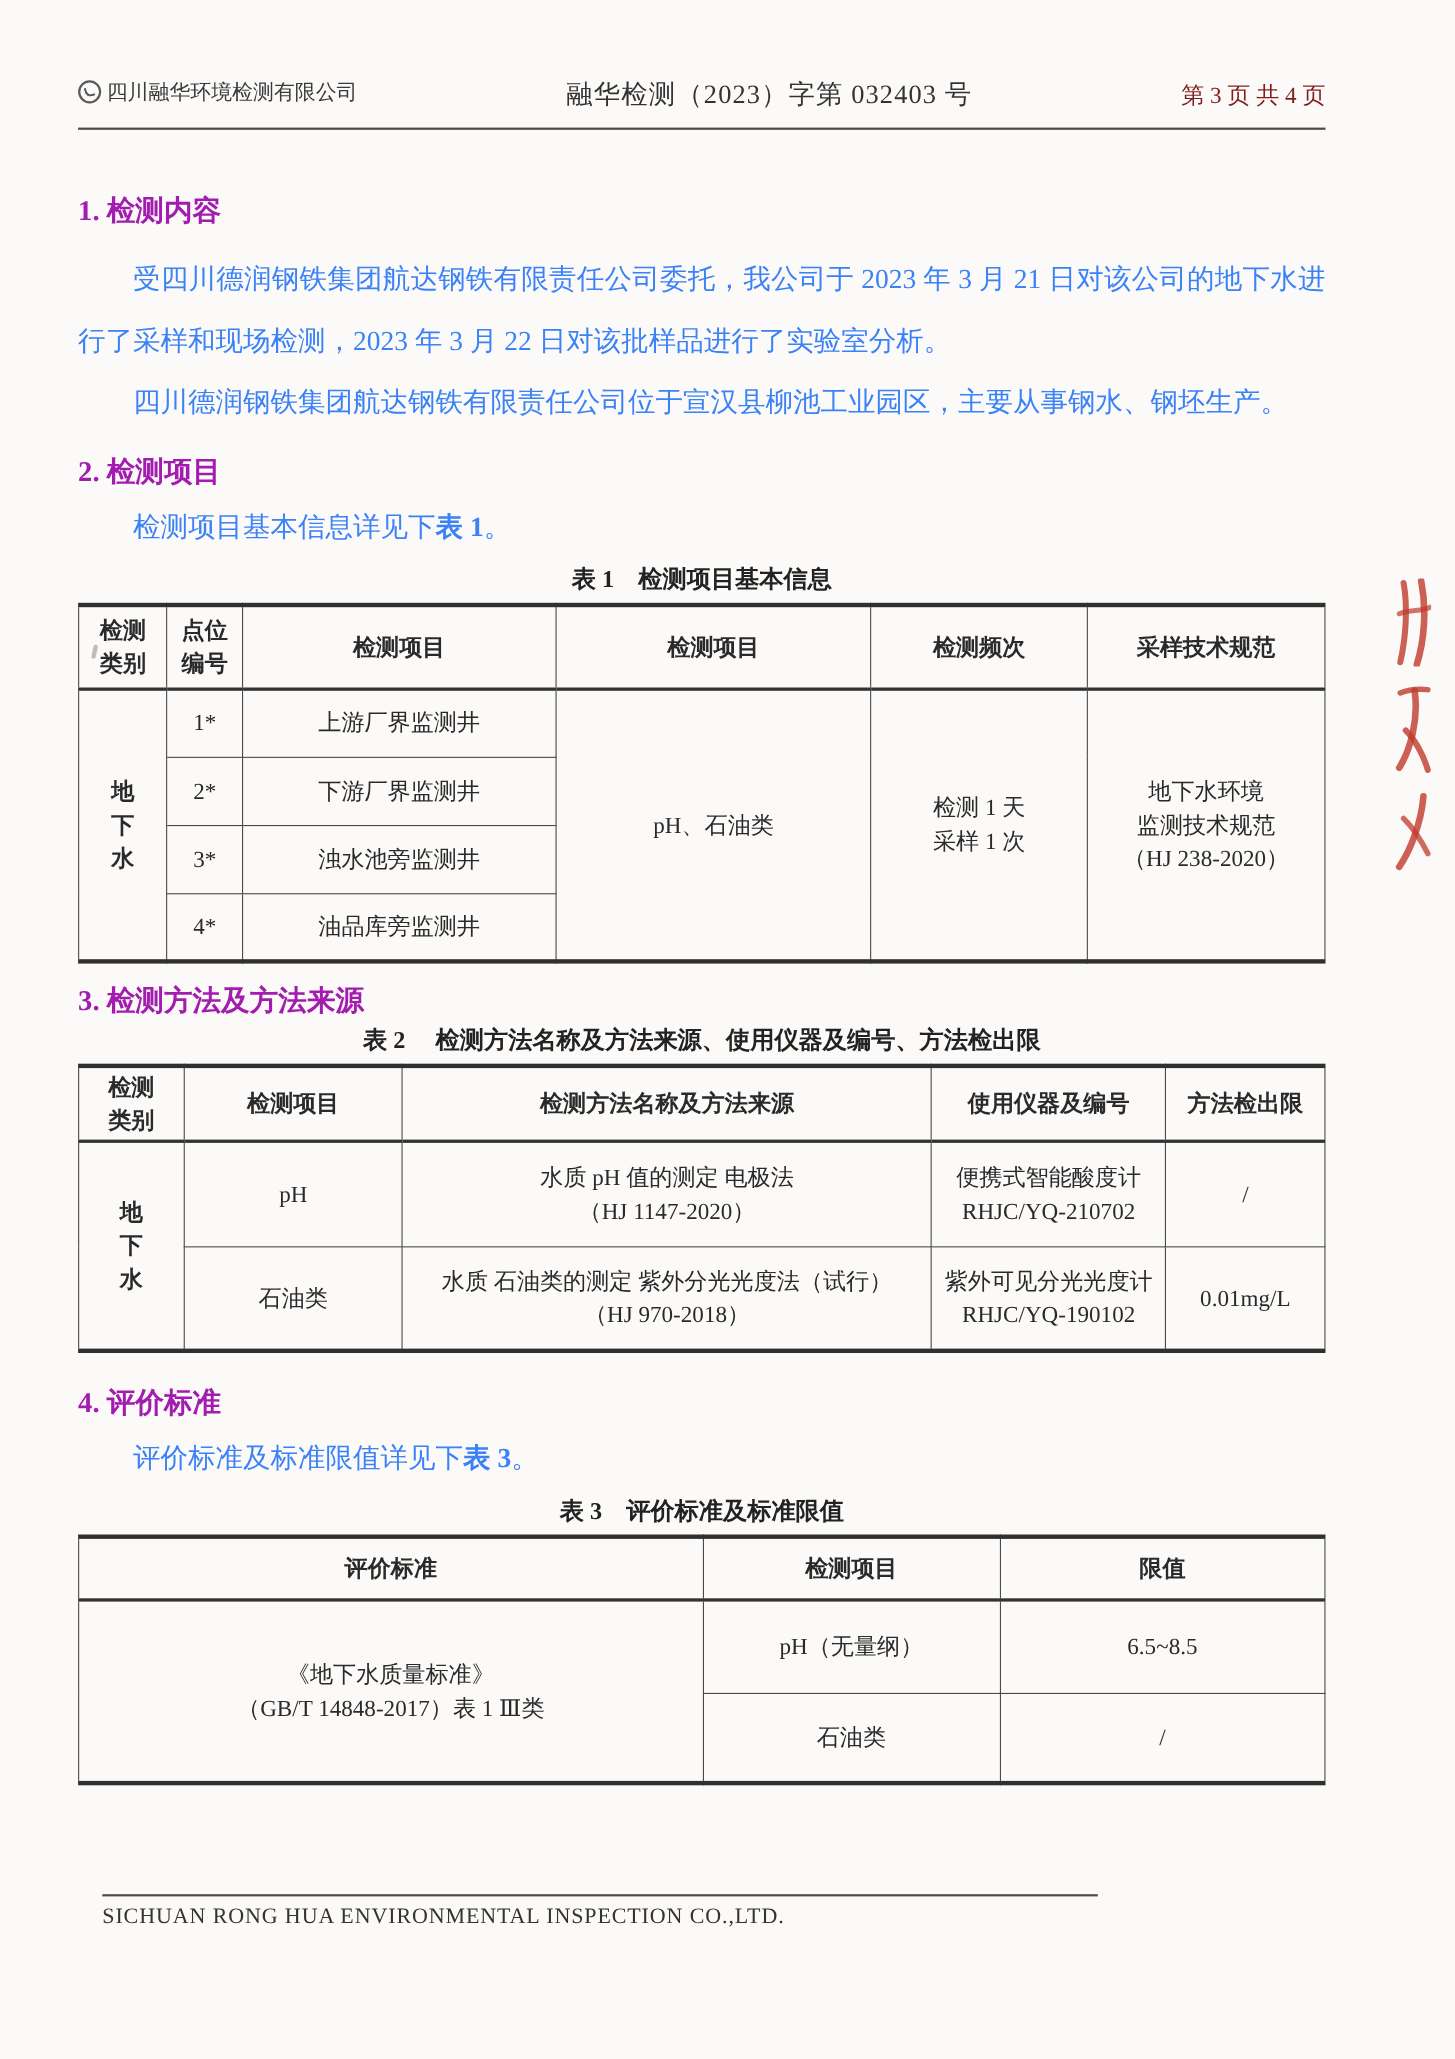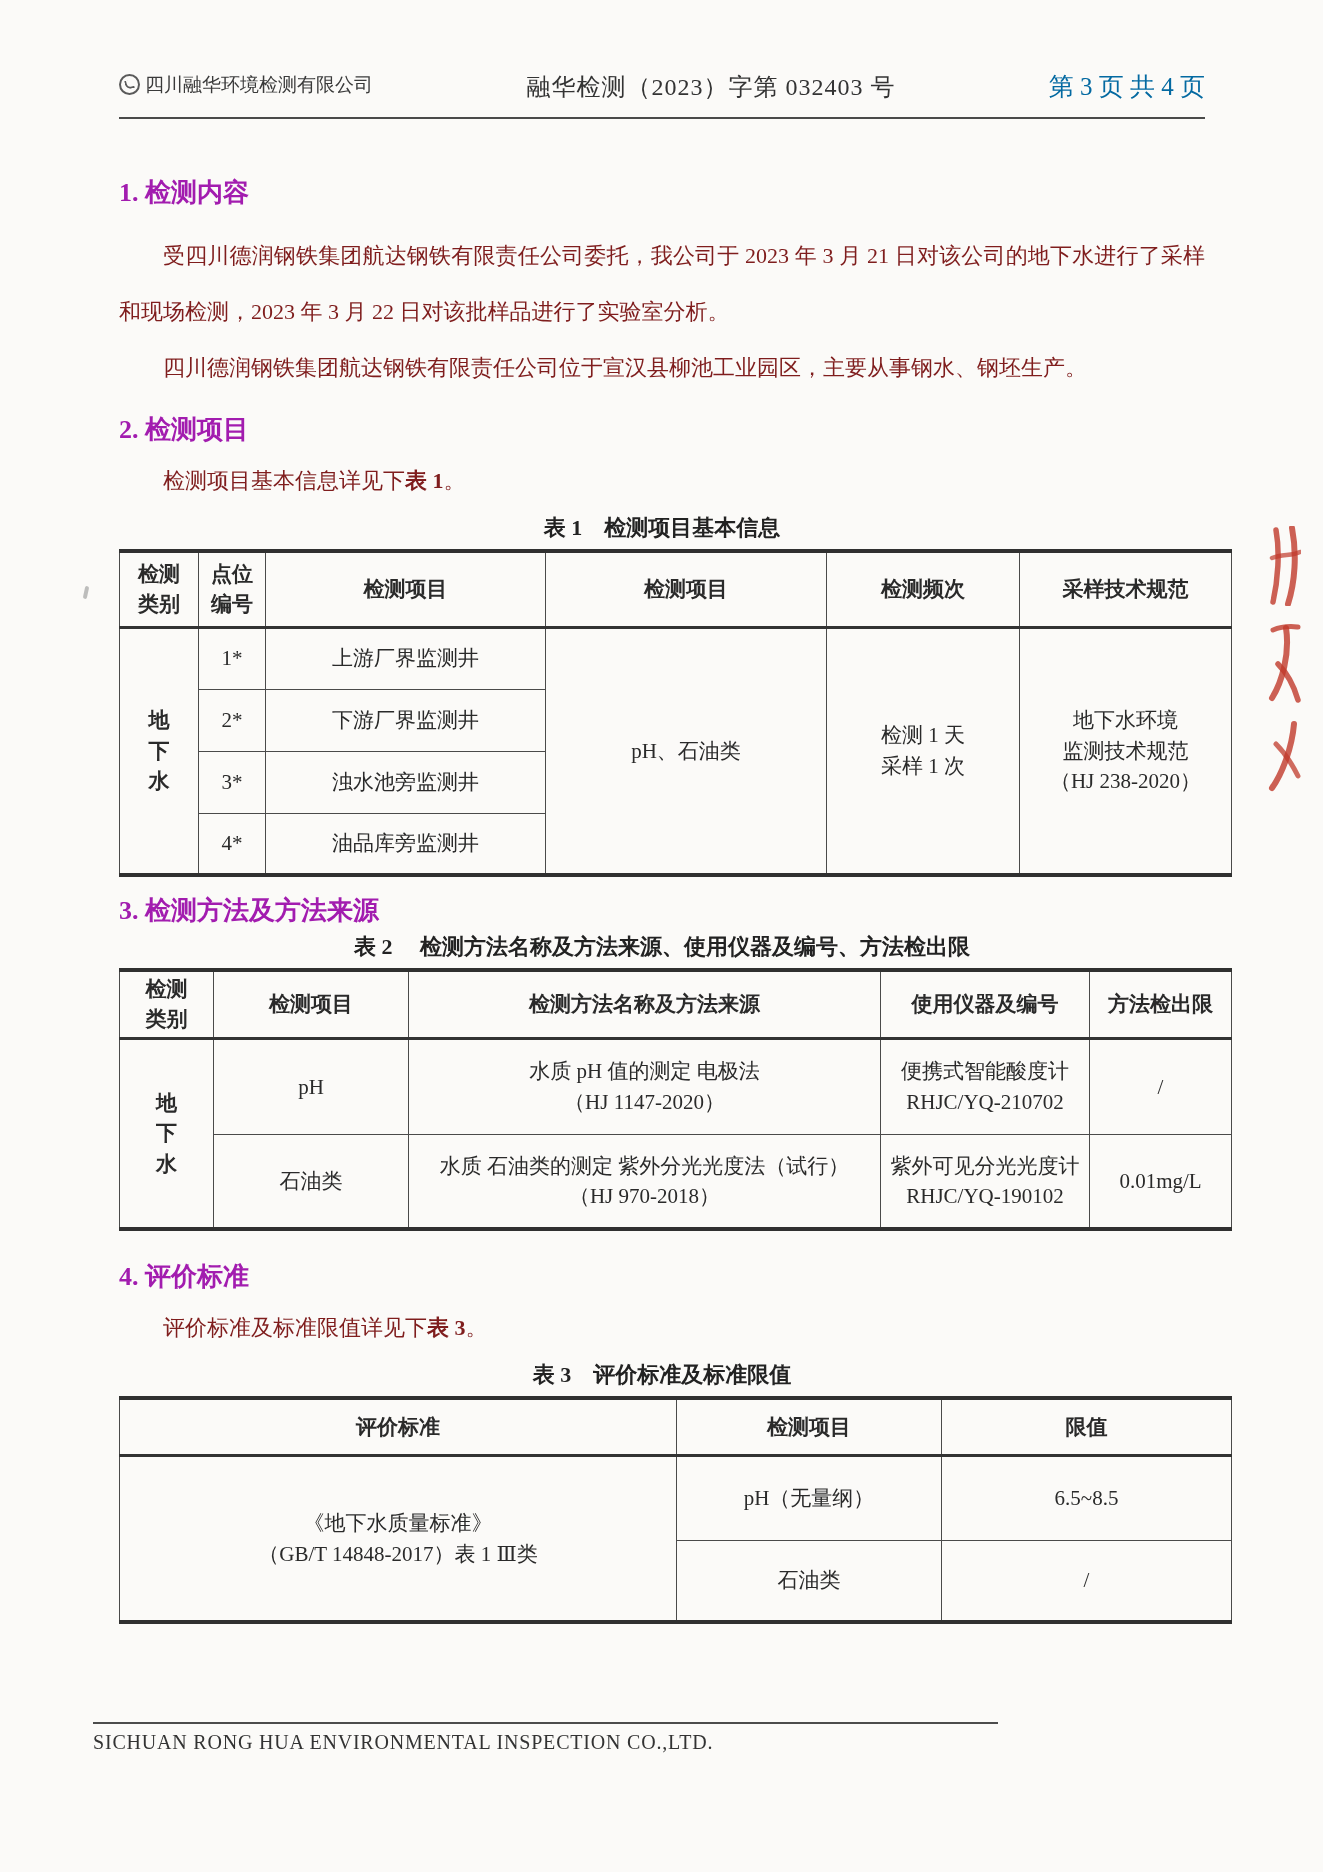--- a/index.html
+++ b/index.html
@@ -4,21 +4,21 @@
 <style>
   * { margin: 0; padding: 0; box-sizing: border-box; }
   html, body { background: #fbfaf8; }
   .page {
     position: relative;
     width: 1323px;
     height: 1872px;
     background: #fbfaf8;
     color: #262626;
     font-family: "Liberation Serif", "DejaVu Serif", serif;
-    padding: 0 118px 0 119px;
+    padding: 0 118px 0 71px;
     overflow: hidden;
   }
   
   .hdr {
     padding-top: 70px;
     padding-bottom: 14px;
     border-bottom: 2px solid #4a4a4a;
     display: flex;
     align-items: baseline;
     justify-content: space-between;
@@ -28,27 +28,27 @@
     display: inline-block; width: 21px; height: 21px;
     border: 2px solid #5a5a5a; border-radius: 50%;
     position: relative; flex: 0 0 auto;
   }
   .logo-inner {
     position: absolute; left: 4px; top: 4px; width: 9px; height: 9px;
     border-left: 2px solid #5a5a5a; border-bottom: 2px solid #5a5a5a;
     border-radius: 0 0 0 6px; transform: rotate(-15deg);
   }
   .hdr-center { font-size: 24px; letter-spacing: 1px; color: #333; }
-  .hdr-right { font-size: 25px; color: #0369a1; }
+  .hdr-right { font-size: 21px; color: #7f1d1d; }
   
   h2.sec { font-size: 26px; font-weight: bold; color: #a21caf; margin-top: 56px; }
   h2.sec.tight { margin-top: 16px; }
   p.body {
-    font-size: 22px; line-height: 56px; text-align: justify;
-    text-indent: 2em; color: #7f1d1d; margin-top: 18px;
+    font-size: 25px; line-height: 56px; text-align: justify;
+    text-indent: 2em; color: #3b82f6; margin-top: 18px;
   }
   p.body.single { margin-top: 6px; }
   .tbl-title {
     text-align: center; font-weight: bold; font-size: 22px;
     color: #222; margin: 4px 0 6px 0; line-height: 30px;
   }
   
   table.doc-table {
     width: 100%;
     border-collapse: collapse;

